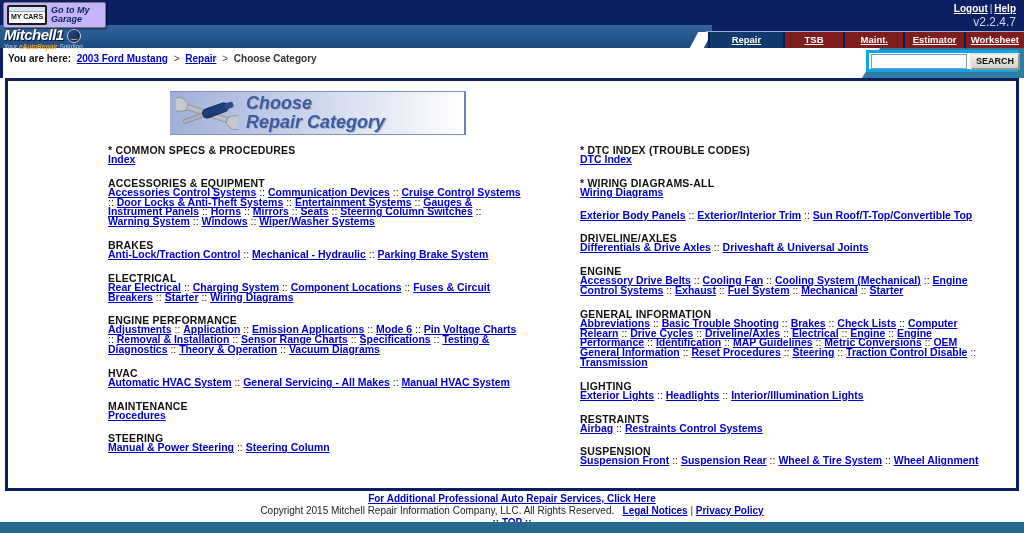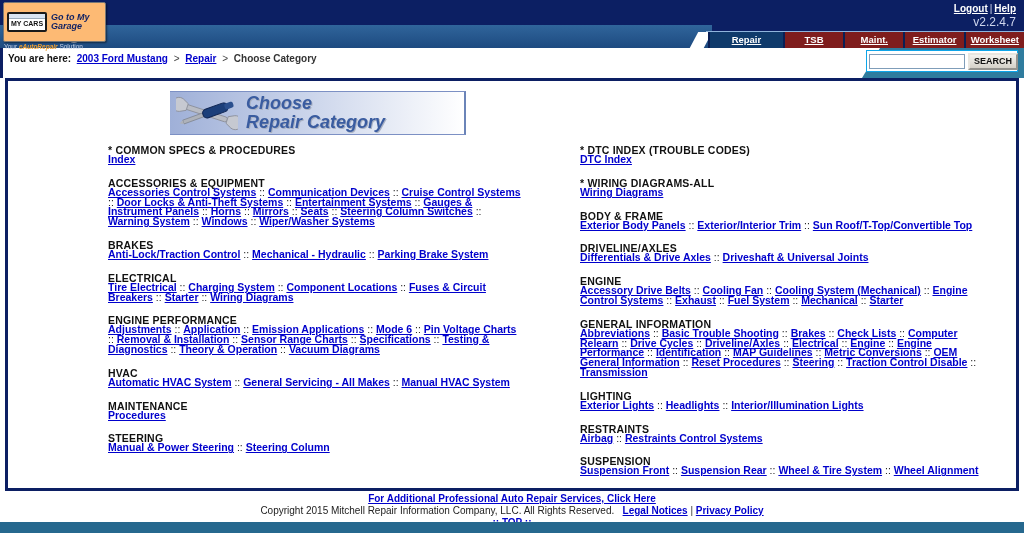--- a/index.html
+++ b/index.html
@@ -2,21 +2,21 @@
 <html><head>
 <meta charset="utf-8">
 <style>
   * { margin:0; padding:0; box-sizing:border-box; }
   html,body { width:1024px; height:533px; background:#fff; overflow:hidden;
     font-family:"Liberation Sans", sans-serif; }
   #stage { position:relative; width:1024px; height:533px; background:#fff; }
 
   
   .topbar { position:absolute; left:0; top:0; width:1024px; height:25px; background:#0c1f63; }
-  .mycars-btn { position:absolute; left:3px; top:2px; width:103px; height:40px; background:#fdba74;
+  .mycars-btn { position:absolute; left:3px; top:2px; width:103px; height:26px; background:#c4b5fd;
     border:1px solid #777; border-radius:2px; display:flex; align-items:center; gap:4px; padding:2px 3px;
     box-shadow:1px 1px 2px rgba(0,0,0,.5); cursor:pointer; z-index:6; }
   .plate { width:40px; height:20px; background:#fff; border:2px solid #1a1a1a; border-radius:2px;
     display:flex; flex-direction:column; align-items:center; overflow:hidden; }
   .plate-top { width:100%; height:5px; background:#d9e4f2; border-bottom:1px solid #9ab;
     display:flex; justify-content:space-between; padding:0 2px; font-size:3px; color:#246; }
   .plate-text { font-size:7px; font-weight:bold; letter-spacing:0; color:#111; line-height:10px; }
   .garage-label { font-size:9px; font-weight:bold; font-style:italic; color:#0c1f63; line-height:9px; }
   .top-right { position:absolute; right:8px; top:3px; text-align:right; z-index:6; }
   .top-links { font-size:10px; font-weight:bold; color:#fff; }
@@ -56,21 +56,21 @@
   .breadcrumb { position:absolute; left:8px; top:53px; font-size:10px; color:#222; z-index:3; }
   .breadcrumb .here { font-weight:bold; color:#111; }
   .breadcrumb a { color:#0000cc; font-weight:bold; text-decoration:underline; cursor:pointer; }
   .breadcrumb .gt { color:#444; padding:0 3px; }
   .breadcrumb .current { font-weight:bold; color:#333; }
 
   
   .swoosh { position:absolute; left:862px; top:48px; width:162px; height:30px; background:#2f7c9e;
     clip-path:polygon(18px 0, 100% 0, 100% 100%, 0 100%); }
   .search-panel { position:absolute; left:866px; top:50px; width:152px; height:22px; background:#fff;
-    border:1px solid #0ea5e9; display:flex; align-items:center; gap:3px; padding:0 2px; z-index:4; }
+    border:3px solid #0ea5e9; display:flex; align-items:center; gap:3px; padding:0 2px; z-index:4; }
   .search-input { width:96px; height:15px; border:1px solid #7f9db9; font-size:10px; padding:0 2px; }
   .search-btn { height:17px; padding:0 4px; background:linear-gradient(180deg,#f4f3ef,#d4d0c8);
     border:2px outset #e8e6e0; font-size:9px; font-weight:bold; color:#111; cursor:pointer;
     font-family:"Liberation Sans", sans-serif; }
 
   
   .mainbox { position:absolute; left:5px; top:78px; width:1014px; height:413px; background:#fff;
     border:3px solid #0c1f63; overflow:hidden; }
   .title-strip { position:absolute; left:162px; top:10px; width:296px; height:44px;
     background:linear-gradient(90deg,#9fb0d8 0%, #c9d3ea 45%, #ffffff 100%);
@@ -184,21 +184,21 @@
         <div class="section">
           <div class="cat-heading">ACCESSORIES &amp; EQUIPMENT</div>
           <div class="cat-links"><a>Accessories Control Systems</a><span class="sep"> :: </span><a>Communication Devices</a><span class="sep"> :: </span><a>Cruise Control Systems</a><span class="sep"> :: </span><a>Door Locks &amp; Anti-Theft Systems</a><span class="sep"> :: </span><a>Entertainment Systems</a><span class="sep"> :: </span><a>Gauges &amp; Instrument Panels</a><span class="sep"> :: </span><a>Horns</a><span class="sep"> :: </span><a>Mirrors</a><span class="sep"> :: </span><a>Seats</a><span class="sep"> :: </span><a>Steering Column Switches</a><span class="sep"> :: </span><a>Warning System</a><span class="sep"> :: </span><a>Windows</a><span class="sep"> :: </span><a>Wiper/Washer Systems</a></div>
         </div>
         <div class="section">
           <div class="cat-heading">BRAKES</div>
           <div class="cat-links"><a>Anti-Lock/Traction Control</a><span class="sep"> :: </span><a>Mechanical - Hydraulic</a><span class="sep"> :: </span><a>Parking Brake System</a></div>
         </div>
         <div class="section">
           <div class="cat-heading">ELECTRICAL</div>
-          <div class="cat-links"><a>Tire Electrical</a><span class="sep"> :: </span><a>Charging System</a><span class="sep"> :: </span><a>Component Locations</a><span class="sep"> :: </span><a>Fuses &amp; Circuit Breakers</a><span class="sep"> :: </span><a>Starter</a><span class="sep"> :: </span><a>Wiring Diagrams</a></div>
+          <div class="cat-links"><a>Rear Electrical</a><span class="sep"> :: </span><a>Charging System</a><span class="sep"> :: </span><a>Component Locations</a><span class="sep"> :: </span><a>Fuses &amp; Circuit Breakers</a><span class="sep"> :: </span><a>Starter</a><span class="sep"> :: </span><a>Wiring Diagrams</a></div>
         </div>
         <div class="section">
           <div class="cat-heading">ENGINE PERFORMANCE</div>
           <div class="cat-links"><a>Adjustments</a><span class="sep"> :: </span><a>Application</a><span class="sep"> :: </span><a>Emission Applications</a><span class="sep"> :: </span><a>Mode 6</a><span class="sep"> :: </span><a>Pin Voltage Charts</a><span class="sep"> :: </span><a>Removal &amp; Installation</a><span class="sep"> :: </span><a>Sensor Range Charts</a><span class="sep"> :: </span><a>Specifications</a><span class="sep"> :: </span><a>Testing &amp; Diagnostics</a><span class="sep"> :: </span><a>Theory &amp; Operation</a><span class="sep"> :: </span><a>Vacuum Diagrams</a></div>
         </div>
         <div class="section">
           <div class="cat-heading">HVAC</div>
           <div class="cat-links"><a>Automatic HVAC System</a><span class="sep"> :: </span><a>General Servicing - All Makes</a><span class="sep"> :: </span><a>Manual HVAC System</a></div>
         </div>
         <div class="section">
@@ -213,21 +213,20 @@
     <div class="col right">
         <div class="section">
           <div class="cat-heading">* DTC INDEX (TROUBLE CODES)</div>
           <div class="cat-links"><a>DTC Index</a></div>
         </div>
         <div class="section">
           <div class="cat-heading">* WIRING DIAGRAMS-ALL</div>
           <div class="cat-links"><a>Wiring Diagrams</a></div>
         </div>
         <div class="section">
-          <div class="cat-heading">BODY &amp; FRAME</div>
           <div class="cat-links"><a>Exterior Body Panels</a><span class="sep"> :: </span><a>Exterior/Interior Trim</a><span class="sep"> :: </span><a>Sun Roof/T-Top/Convertible Top</a></div>
         </div>
         <div class="section">
           <div class="cat-heading">DRIVELINE/AXLES</div>
           <div class="cat-links"><a>Differentials &amp; Drive Axles</a><span class="sep"> :: </span><a>Driveshaft &amp; Universal Joints</a></div>
         </div>
         <div class="section">
           <div class="cat-heading">ENGINE</div>
           <div class="cat-links"><a>Accessory Drive Belts</a><span class="sep"> :: </span><a>Cooling Fan</a><span class="sep"> :: </span><a>Cooling System (Mechanical)</a><span class="sep"> :: </span><a>Engine Control Systems</a><span class="sep"> :: </span><a>Exhaust</a><span class="sep"> :: </span><a>Fuel System</a><span class="sep"> :: </span><a>Mechanical</a><span class="sep"> :: </span><a>Starter</a></div>
         </div>

